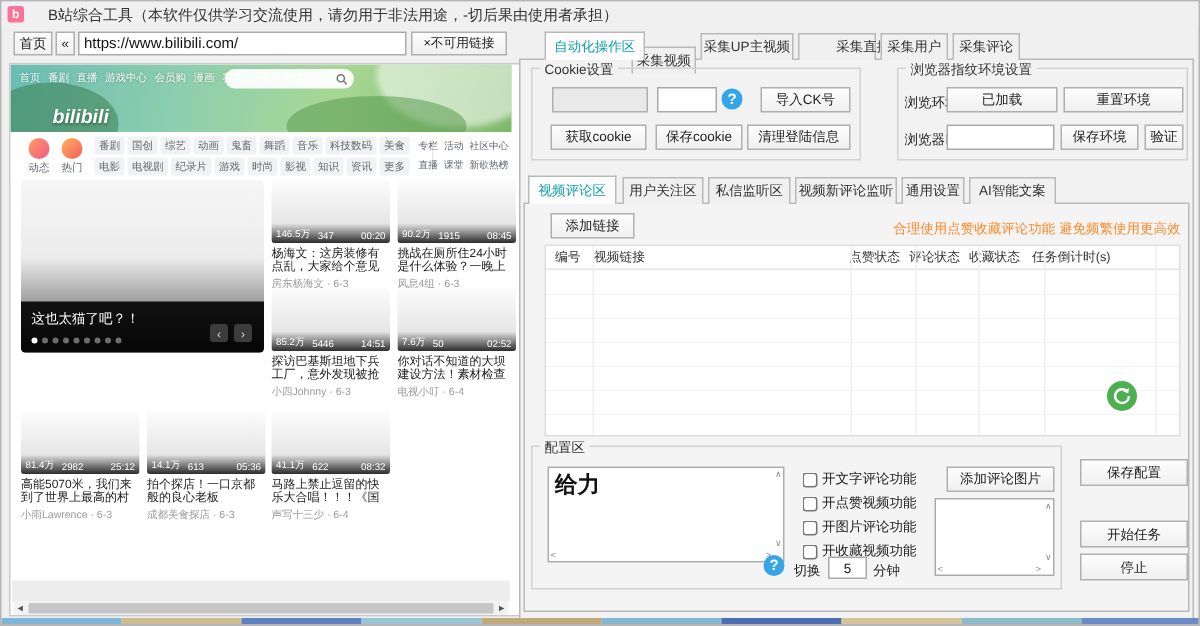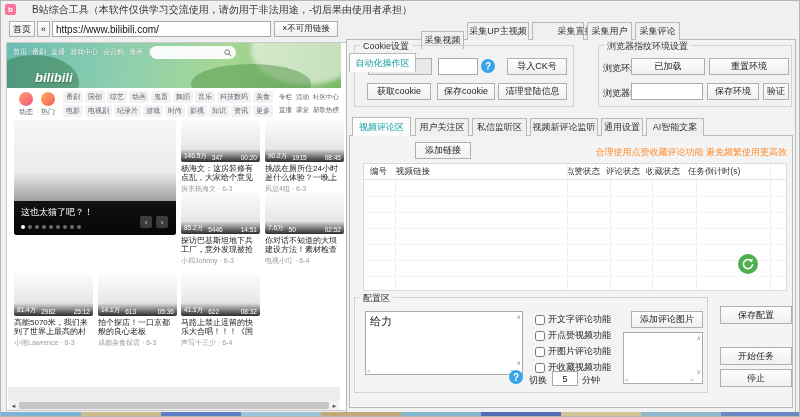--- a/index.html
+++ b/index.html
@@ -256,21 +256,21 @@
     <div class="pagegap"></div>
     <div class="hscroll">
       <div class="harrow">◄</div>
       <div class="hthumb"></div>
       <div class="harrow">►</div>
     </div>
   </div>
 
   <div class="panelbody" style="left:345px;top:38px;width:450px;height:374px;"></div>
 
-  <div class="tab active" style="left:348px;top:20px;width:67px;height:19px;margin-top:32px;">自动化操作区</div>
+  <div class="tab active" style="left:362px;top:20px;width:67px;height:19px;">自动化操作区</div>
   <div class="tab" style="left:420px;top:30px;width:43px;height:18px;">采集视频</div>
   <div class="tab" style="left:466px;top:21px;width:62px;height:18px;">采集UP主视频</div>
   <div class="tab" style="left:531px;top:21px;width:52px;height:18px;padding-left:44px;">采集直播间</div>
   <div class="tab" style="left:586px;top:21px;width:45px;height:18px;">采集用户</div>
   <div class="tab" style="left:634px;top:21px;width:45px;height:18px;">采集评论</div>
 
   <div class="grp" style="left:353px;top:44px;width:220px;height:62px;">
     <div class="legend">Cookie设置</div>
     <div class="btn" style="left:13px;top:12px;width:64px;height:17px;background:#e9e9e9;"></div>
     <input class="inp" style="left: 83px; top: 12px; width: 40px; height: 17px;">
@@ -293,21 +293,21 @@
   </div>
 
   <div class="panelbody" style="left:348px;top:134px;width:444px;height:273px;background:#f4f4f4;"></div>
   <div class="tab active" style="left:351px;top:116px;width:59px;height:19px;">视频评论区</div>
   <div class="tab" style="left:414px;top:117px;width:54px;height:18px;">用户关注区</div>
   <div class="tab" style="left:471px;top:117px;width:55px;height:18px;text-align:center;">私信监听区</div>
   <div class="tab" style="left:529px;top:117px;width:68px;height:18px;">视频新评论监听</div>
   <div class="tab" style="left:600px;top:117px;width:42px;height:18px;">通用设置</div>
   <div class="tab" style="left:645px;top:117px;width:58px;height:18px;">AI智能文案</div>
 
-  <div class="btn" style="left:366px;top:141px;width:56px;height:17px;margin-left:48px;">添加链接</div>
+  <div class="btn" style="left:366px;top:141px;width:56px;height:17px;">添加链接</div>
   <div class="hint" style="right:12px;top:145px;">合理使用点赞收藏评论功能 避免频繁使用更高效</div>
 
   <div class="table">
     <div class="thead">
       <span style="width:32px;padding-left:6px;">编号</span>
       <span style="width:170px;">视频链接</span>
       <span style="width:40px;">点赞状态</span>
       <span style="width:40px;">评论状态</span>
       <span style="width:42px;">收藏状态</span>
       <span style="width:76px;">任务倒计时(s)</span>
@@ -322,21 +322,21 @@
   </div>
   <svg class="refresh" viewBox="0 0 20 20">
     <circle cx="10" cy="10" r="10" fill="#4caf50"></circle>
     <path d="M13.6 7.2 A4.6 4.6 0 1 0 14.6 10" fill="none" stroke="#fff" stroke-width="1.6"></path>
     <path d="M14.6 4.6 L14.2 8.2 L10.8 7.0 Z" fill="#fff"></path>
   </svg>
 
   <div class="grp" style="left:353px;top:296px;width:354px;height:96px;background:#f4f4f4;">
     <div class="legend" style="background:#f4f4f4;">配置区</div>
     <div class="fakebox" style="left:10px;top:13px;width:158px;height:64px;">
-      <div style="font-size:11px;color:#111;padding:2px 4px;">给力</div>
+      <div style="font-size:15px;color:#111;padding:2px 4px;font-weight:bold;">给力</div>
       <span class="scrgl" style="right:1px;top:1px;">∧</span>
       <span class="scrgl" style="right:1px;bottom:8px;">∨</span>
       <span class="scrgl" style="left:1px;bottom:0;">&lt;</span>
       <span class="scrgl" style="right:8px;bottom:0;">&gt;</span>
     </div>
     <label class="chkrow" style="left:180px;top:15px;">
       <input type="checkbox" style="">
         <span>开文字评论功能</span>
     </label>
     <label class="chkrow" style="left:180px;top:31px;">

